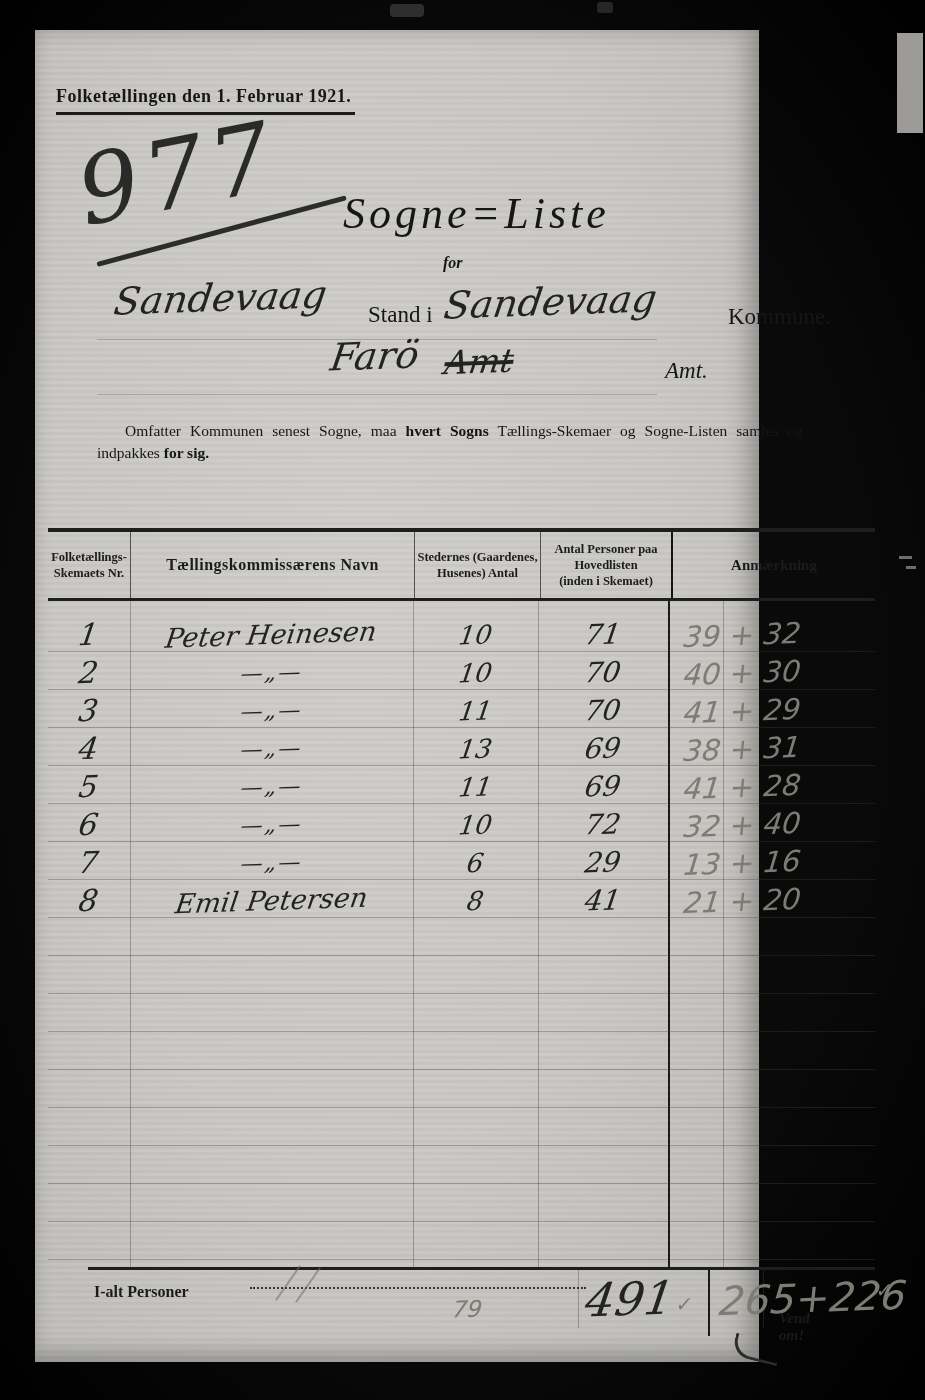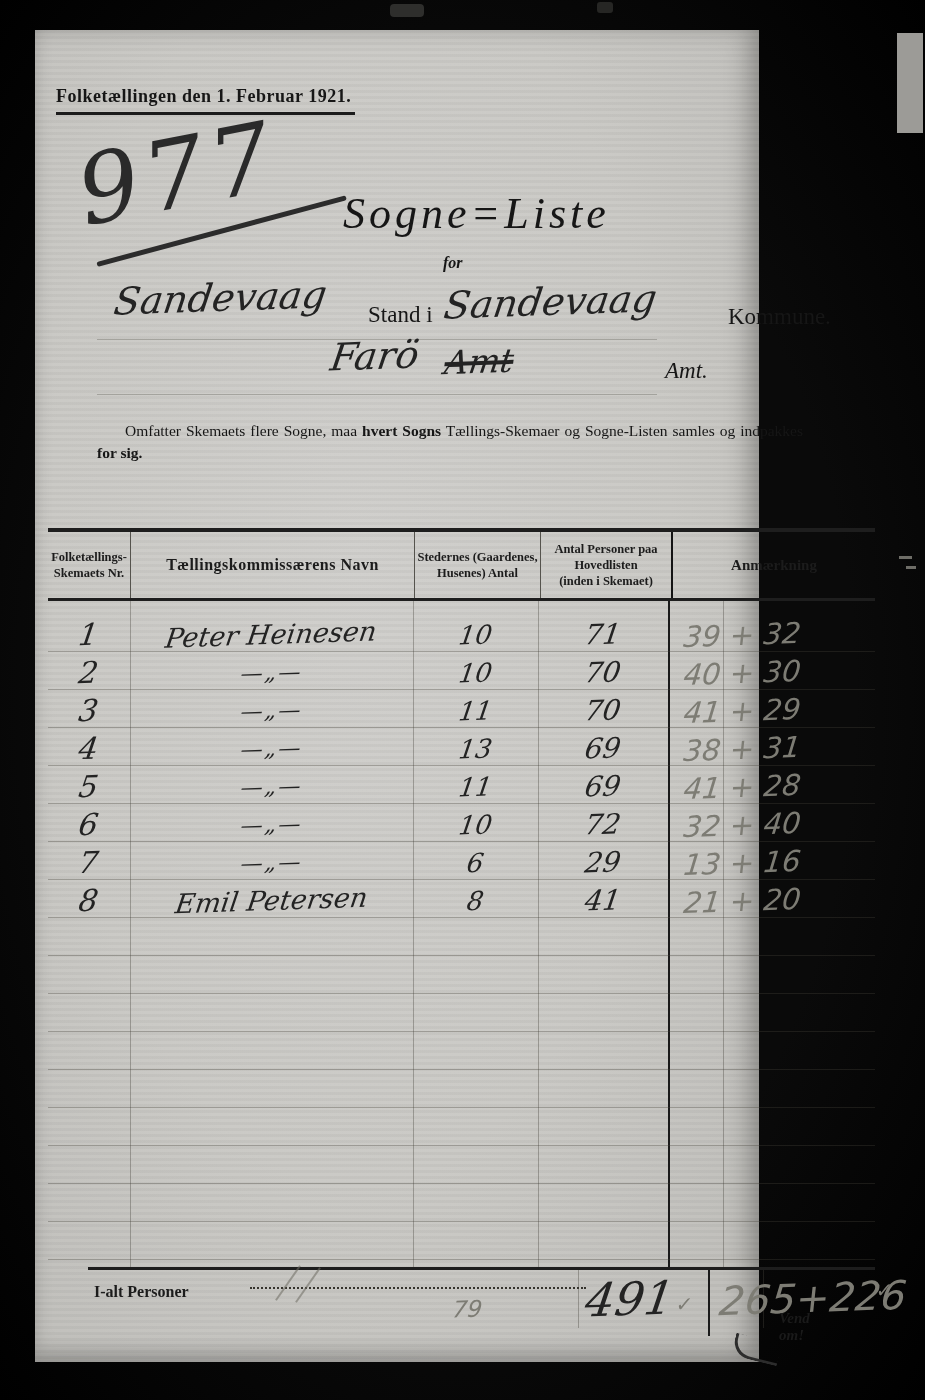--- a/index.html
+++ b/index.html
@@ -97,21 +97,21 @@
     <div class="abs hw" style="left:410px;top:250px;font-size:38px;">Sandevaag</div>
     <div class="abs blank-label print" style="left:645px;top:274px;margin-left:48px;">Kommune.</div>
     <div class="abs blank-rule" style="left:62px;top:309px;width:560px;"></div>
 
     <div class="abs hw" style="left:296px;top:304px;font-size:38px;">Farö</div>
     <div class="abs hw struck" style="left:410px;top:312px;font-size:33px;">Amt</div>
     <div class="abs blank-label print" style="left:630px;top:328px;font-style:italic;">Amt.</div>
     <div class="abs blank-rule" style="left:62px;top:364px;width:560px;"></div>
 
     <div class="abs instructions print" style="left:62px;top:390px;">
-      <p><span>Omfatter Skemaets flere Sogne, maa </span><b>hvert Sogns</b><span> Tællings-Skemaer og Sogne-Listen samles og indpakkes </span><b>for sig.</b></p>
+      <p><span>Omfatter Kommunen senest Sogne, maa </span><b>hvert Sogns</b><span> Tællings-Skemaer og Sogne-Listen samles og indpakkes </span><b>for sig.</b></p>
     </div>
 
     <div class="sogne-table">
 
       <div class="thead">
         <div class="th w1">
           <span>Folketællings-</span>
           <span>Skemaets Nr.</span>
         </div>
         <div class="th w2">

